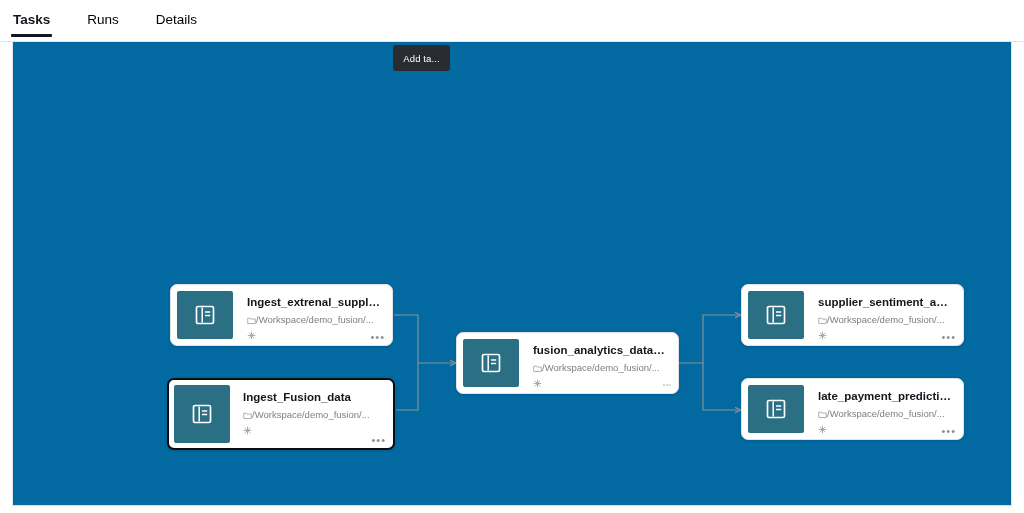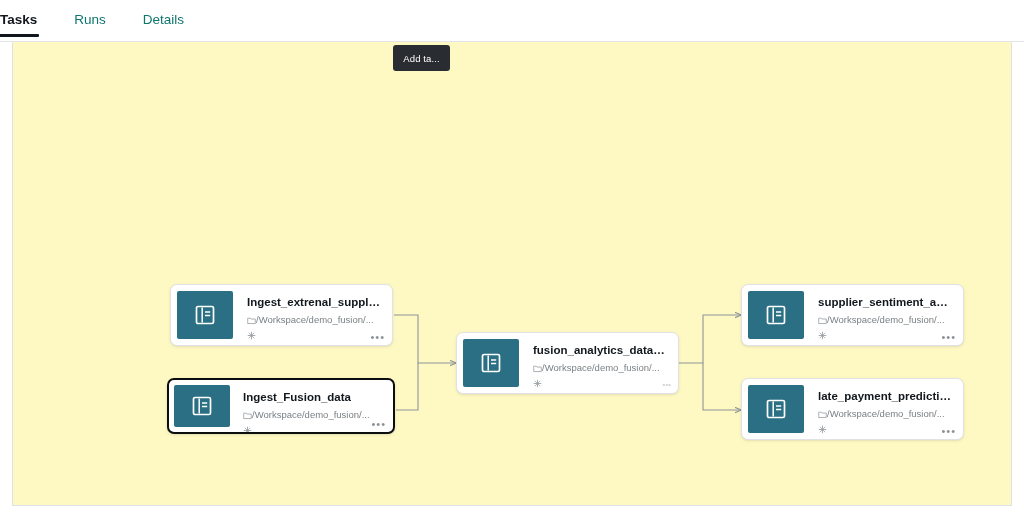--- a/index.html
+++ b/index.html
@@ -16,31 +16,32 @@
     background: #ffffff;
   }
 
   
   .tabbar {
     position: absolute;
     left: 0; top: 0;
     width: 1024px; height: 42px;
     display: flex;
     align-items: flex-start;
+    padding-left: 13px;
     padding-top: 11px;
     background: #ffffff;
     border-bottom: 1px solid #e3e5e8;
   }
   .tab {
     position: relative;
     height: 31px;
     padding: 0 14px 0 0;
     margin-right: 23px;
     font-size: 13.5px;
-    color: #0f766e;
+    color: #000000;
     line-height: 17px;
     cursor: pointer;
     white-space: nowrap;
   }
   .tab.active {
     color: #11171c;
     font-weight: bold;
   }
   .tab.active .tab-underline {
     position: absolute;
@@ -49,21 +50,21 @@
     height: 3px;
     background: #11171c;
     border-radius: 1px;
   }
 
   
   .canvas {
     position: absolute;
     left: 12px; top: 42px;
     width: 1000px; height: 464px;
-    background: #fef9c3;
+    background: #0369a1;
     border: 1px solid #dfe1e4;
     border-top: none;
     overflow: hidden;
   }
 
   
   .add-task {
     position: absolute;
     left: 380px; top: 3px;
     width: 57px; height: 26px;
@@ -222,21 +223,21 @@
             <line x1="5" y1="0.8" x2="5" y2="9.2" stroke="#9aa0a5" stroke-width="1"></line>
             <line x1="0.8" y1="5" x2="9.2" y2="5" stroke="#9aa0a5" stroke-width="1"></line>
             <line x1="1.9" y1="1.9" x2="8.1" y2="8.1" stroke="#9aa0a5" stroke-width="0.85"></line>
             <line x1="8.1" y1="1.9" x2="1.9" y2="8.1" stroke="#9aa0a5" stroke-width="0.85"></line>
           </svg>
         </div>
         <div class="node-more">•••</div>
       </div>
     </div>
 
-    <div class="node selected" style="left:154px; top:336px; width:228px; height:56px;">
+    <div class="node selected" style="left:154px; top:336px; width:228px; height:72px;">
       <div class="node-icon">
         <svg class="ico" width="22" height="22" viewBox="0 0 22 22">
           <rect x="2.5" y="2.5" width="17" height="17" rx="1.6" fill="none" stroke="#ffffff" stroke-width="1.7"></rect>
           <line x1="8.2" y1="3.6" x2="8.2" y2="18.4" stroke="#ffffff" stroke-width="1.5"></line>
           <line x1="11" y1="8" x2="16.2" y2="8" stroke="#ffffff" stroke-width="1.5"></line>
           <line x1="11" y1="11.5" x2="16.2" y2="11.5" stroke="#ffffff" stroke-width="1.5"></line>
         </svg>
       </div>
       <div class="node-body">
         <div class="node-title">Ingest_Fusion_data</div>

